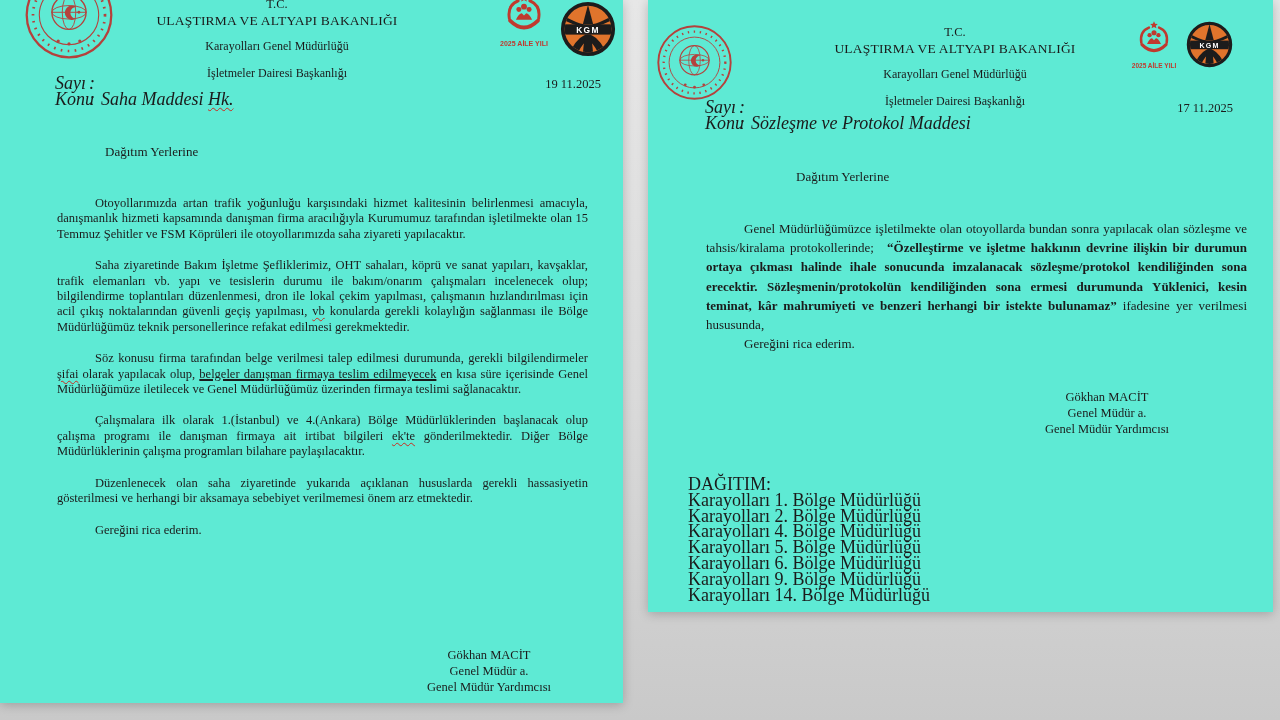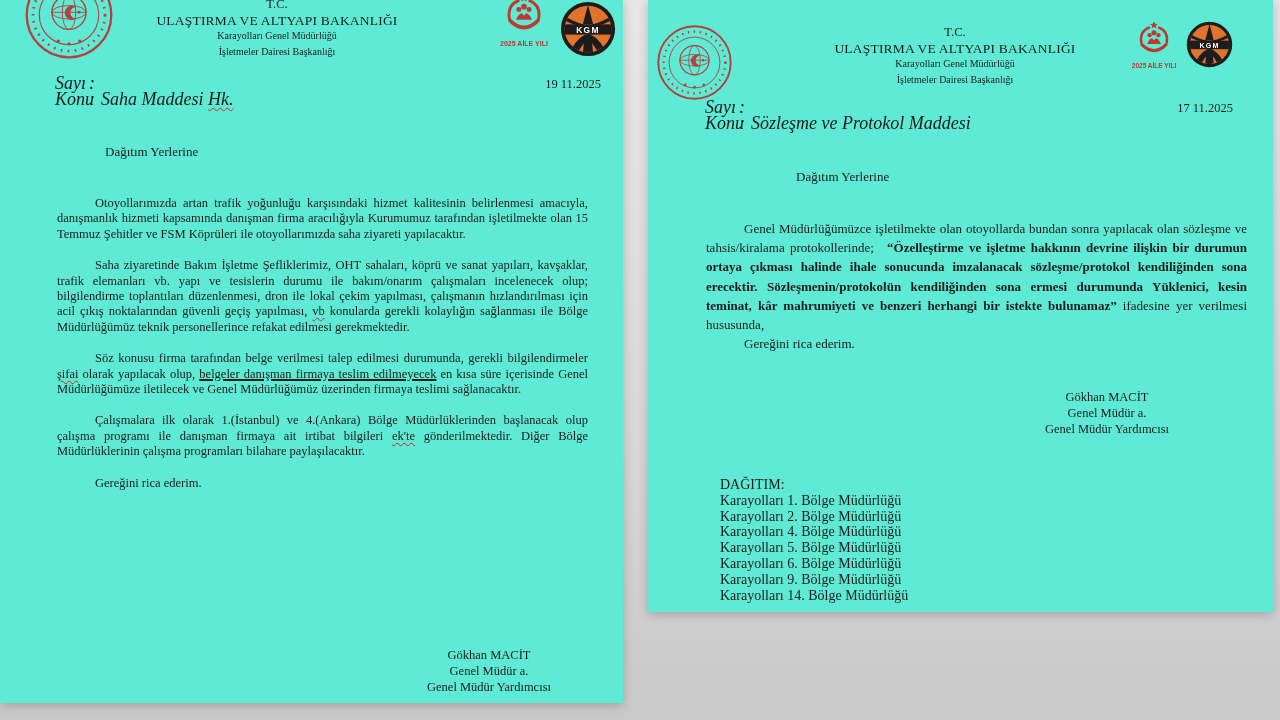--- a/index.html
+++ b/index.html
@@ -11,21 +11,21 @@
   }
   .page{position:absolute;background:#5eead4;overflow:hidden;box-shadow:0 2px 10px rgba(0,0,0,.22);}
   #page-left{left:0;top:0;width:623px;height:703px;}
   #page-right{left:648px;top:0;width:625px;height:612px;}
 
   .hdr{position:absolute;text-align:center;line-height:15.5px;}
   #page-left  .hdr{left:118px;top:-3px;width:318px;}
   #page-right .hdr{left:148px;top:25px;width:318px;}
   .hdr-tc{font-size:12.5px;}
   .hdr-min{font-size:13.5px;letter-spacing:.2px;}
-  .hdr-gen,.hdr-dep{font-size:10px;}
+  .hdr-gen,.hdr-dep{font-size:12px;margin-top:11px;}
 
   .emblem{position:absolute;}
   #page-left  .emblem-ministry{left:24px;top:-30px;width:90px;height:90px;}
   #page-right .emblem-ministry{left:8px;top:24px;width:77px;height:77px;}
   .logo-aile{position:absolute;text-align:center;}
   #page-left  .logo-aile{left:492px;top:-8px;width:64px;}
   #page-right .logo-aile{left:478px;top:20px;width:56px;}
   .logo-aile .aile-text{color:#c0392e;font-weight:bold;font-family:"Liberation Sans",sans-serif;}
   #page-left  .aile-text{font-size:7px;margin-top:0px;}
   #page-right .aile-text{font-size:6.5px;margin-top:0px;}
@@ -58,21 +58,21 @@
 
   .seg-n{}
   .seg-b{font-weight:700;margin-left:8px;}
   .seg-bu{font-weight:400;text-decoration:underline;text-decoration-thickness:1.5px;}
   .seg-sq{text-decoration-line:underline;text-decoration-style:wavy;text-decoration-color:#cc2a1e;text-decoration-thickness:1px;text-underline-offset:2px;}
 
   .signature{position:absolute;text-align:center;font-size:12.5px;line-height:15.8px;}
   #page-left  .signature{left:408px;top:648px;width:162px;}
   #page-right .signature{left:378px;top:390px;width:162px;}
 
-  .dagitim{position:absolute;left:72px;top:477px;font-size:14px;line-height:15.8px;}
+  .dagitim{position:absolute;left:40px;top:477px;font-size:18px;line-height:15.8px;}
 </style>
 </head>
 <body>
 
 <div class="page" id="page-left">
 
   <svg class="emblem emblem-ministry" viewBox="0 0 100 100">
     <g fill="none" stroke="#b5413c">
       <circle cx="50" cy="50" r="47" stroke-width="2.5"></circle>
       <circle cx="50" cy="50" r="40" stroke-width="3" stroke-dasharray="1.8 6"></circle>
@@ -142,20 +142,21 @@
   </div>
   <div class="date">19 11.2025</div>
 
   <div class="recipient">Dağıtım Yerlerine</div>
 
   <div class="body-text">
     <p><span class="seg-n">Otoyollarımızda artan trafik yoğunluğu karşısındaki hizmet kalitesinin belirlenmesi amacıyla, danışmanlık hizmeti kapsamında danışman firma aracılığıyla Kurumumuz tarafından işletilmekte olan 15 Temmuz Şehitler ve FSM Köprüleri ile otoyollarımızda saha ziyareti yapılacaktır.</span></p>
     <p><span class="seg-n">Saha ziyaretinde Bakım İşletme Şefliklerimiz, OHT sahaları, köprü ve sanat yapıları, kavşaklar, trafik elemanları vb. yapı ve tesislerin durumu ile bakım/onarım çalışmaları incelenecek olup; bilgilendirme toplantıları düzenlenmesi, dron ile lokal çekim yapılması, çalışmanın hızlandırılması için acil çıkış noktalarından güvenli geçiş yapılması, </span><span class="seg-sq">vb</span><span class="seg-n"> konularda gerekli kolaylığın sağlanması ile Bölge Müdürlüğümüz teknik personellerince refakat edilmesi gerekmektedir.</span></p>
     <p><span class="seg-n">Söz konusu firma tarafından belge verilmesi talep edilmesi durumunda, gerekli bilgilendirmeler </span><span class="seg-sq">şifai</span><span class="seg-n"> olarak yapılacak olup, </span><span class="seg-bu">belgeler danışman firmaya teslim edilmeyecek</span><span class="seg-n"> en kısa süre içerisinde Genel Müdürlüğümüze iletilecek ve Genel Müdürlüğümüz üzerinden firmaya teslimi sağlanacaktır.</span></p>
     <p><span class="seg-n">Çalışmalara ilk olarak 1.(İstanbul) ve 4.(Ankara) Bölge Müdürlüklerinden başlanacak olup çalışma programı ile danışman firmaya ait irtibat bilgileri </span><span class="seg-sq">ek'te</span><span class="seg-n"> gönderilmektedir. Diğer Bölge Müdürlüklerinin çalışma programları bilahare paylaşılacaktır.</span></p>
+    <p><span class="seg-n">Düzenlenecek olan saha ziyaretinde yukarıda açıklanan hususlarda gerekli hassasiyetin gösterilmesi ve herhangi bir aksamaya sebebiyet verilmemesi önem arz etmektedir.</span></p>
     <p class="closing">Gereğini rica ederim.</p>
   </div>
 
   <div class="signature">
     <div>Gökhan MACİT</div>
     <div>Genel Müdür a.</div>
     <div>Genel Müdür Yardımcısı</div>
   </div>
 </div>
 

